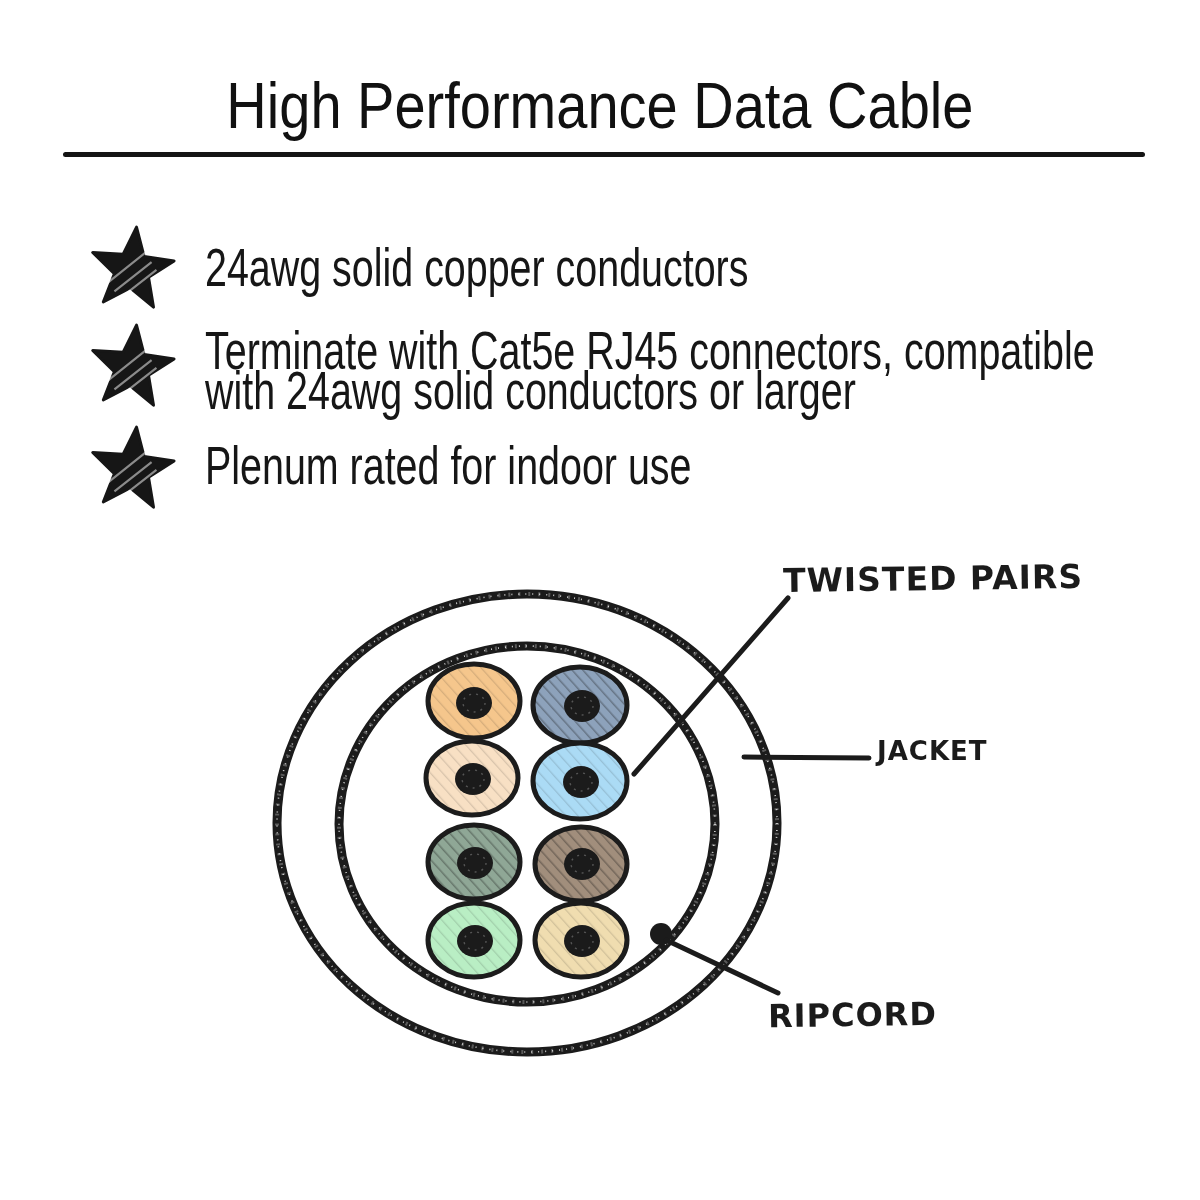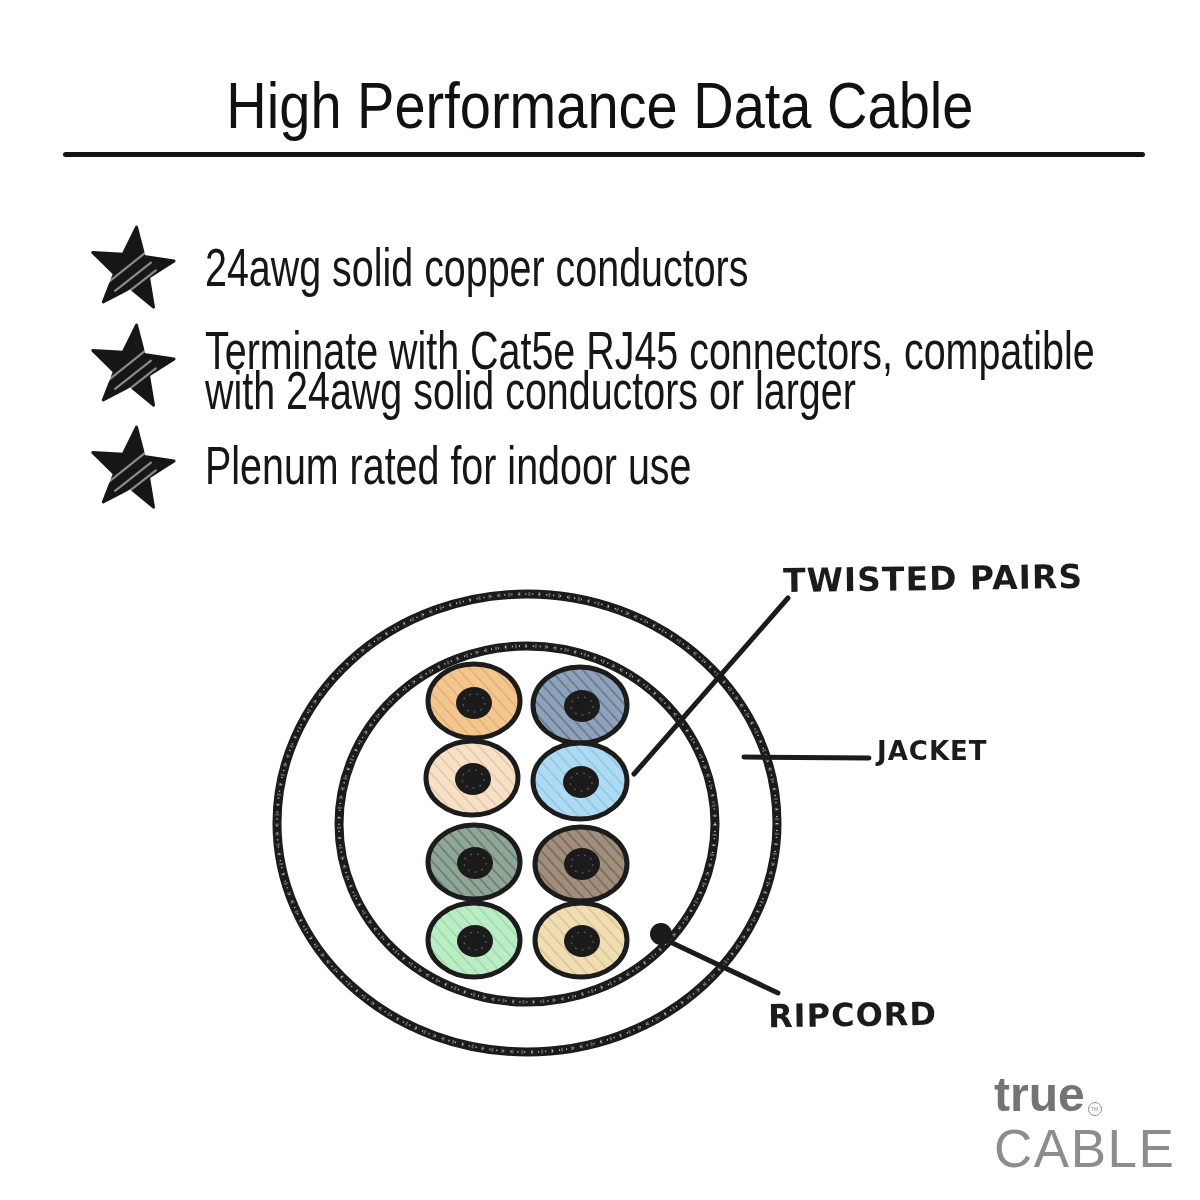--- a/index.html
+++ b/index.html
@@ -147,21 +147,14 @@
     <path class="leader" d="M788,598 L634,774"></path>
     <path class="leader" d="M744,757 L869,758"></path>
     <circle cx="661" cy="934" r="11" fill="#1b1b1b"></circle>
     <path class="leader" d="M666,940 L778,993"></path>
   </svg>
 
   <div class="callout lbl-twisted">TWISTED PAIRS</div>
   <div class="callout lbl-jacket">JACKET</div>
   <div class="callout lbl-ripcord">RIPCORD</div>
 
-  <div class="logo">
-    <div class="logo-true">
-      <span>true</span>
-      <span class="tm-badge">TM</span>
-    </div>
-    <div class="logo-cable">CABLE</div>
-  </div>
 
 </div>
 
 </body></html>

